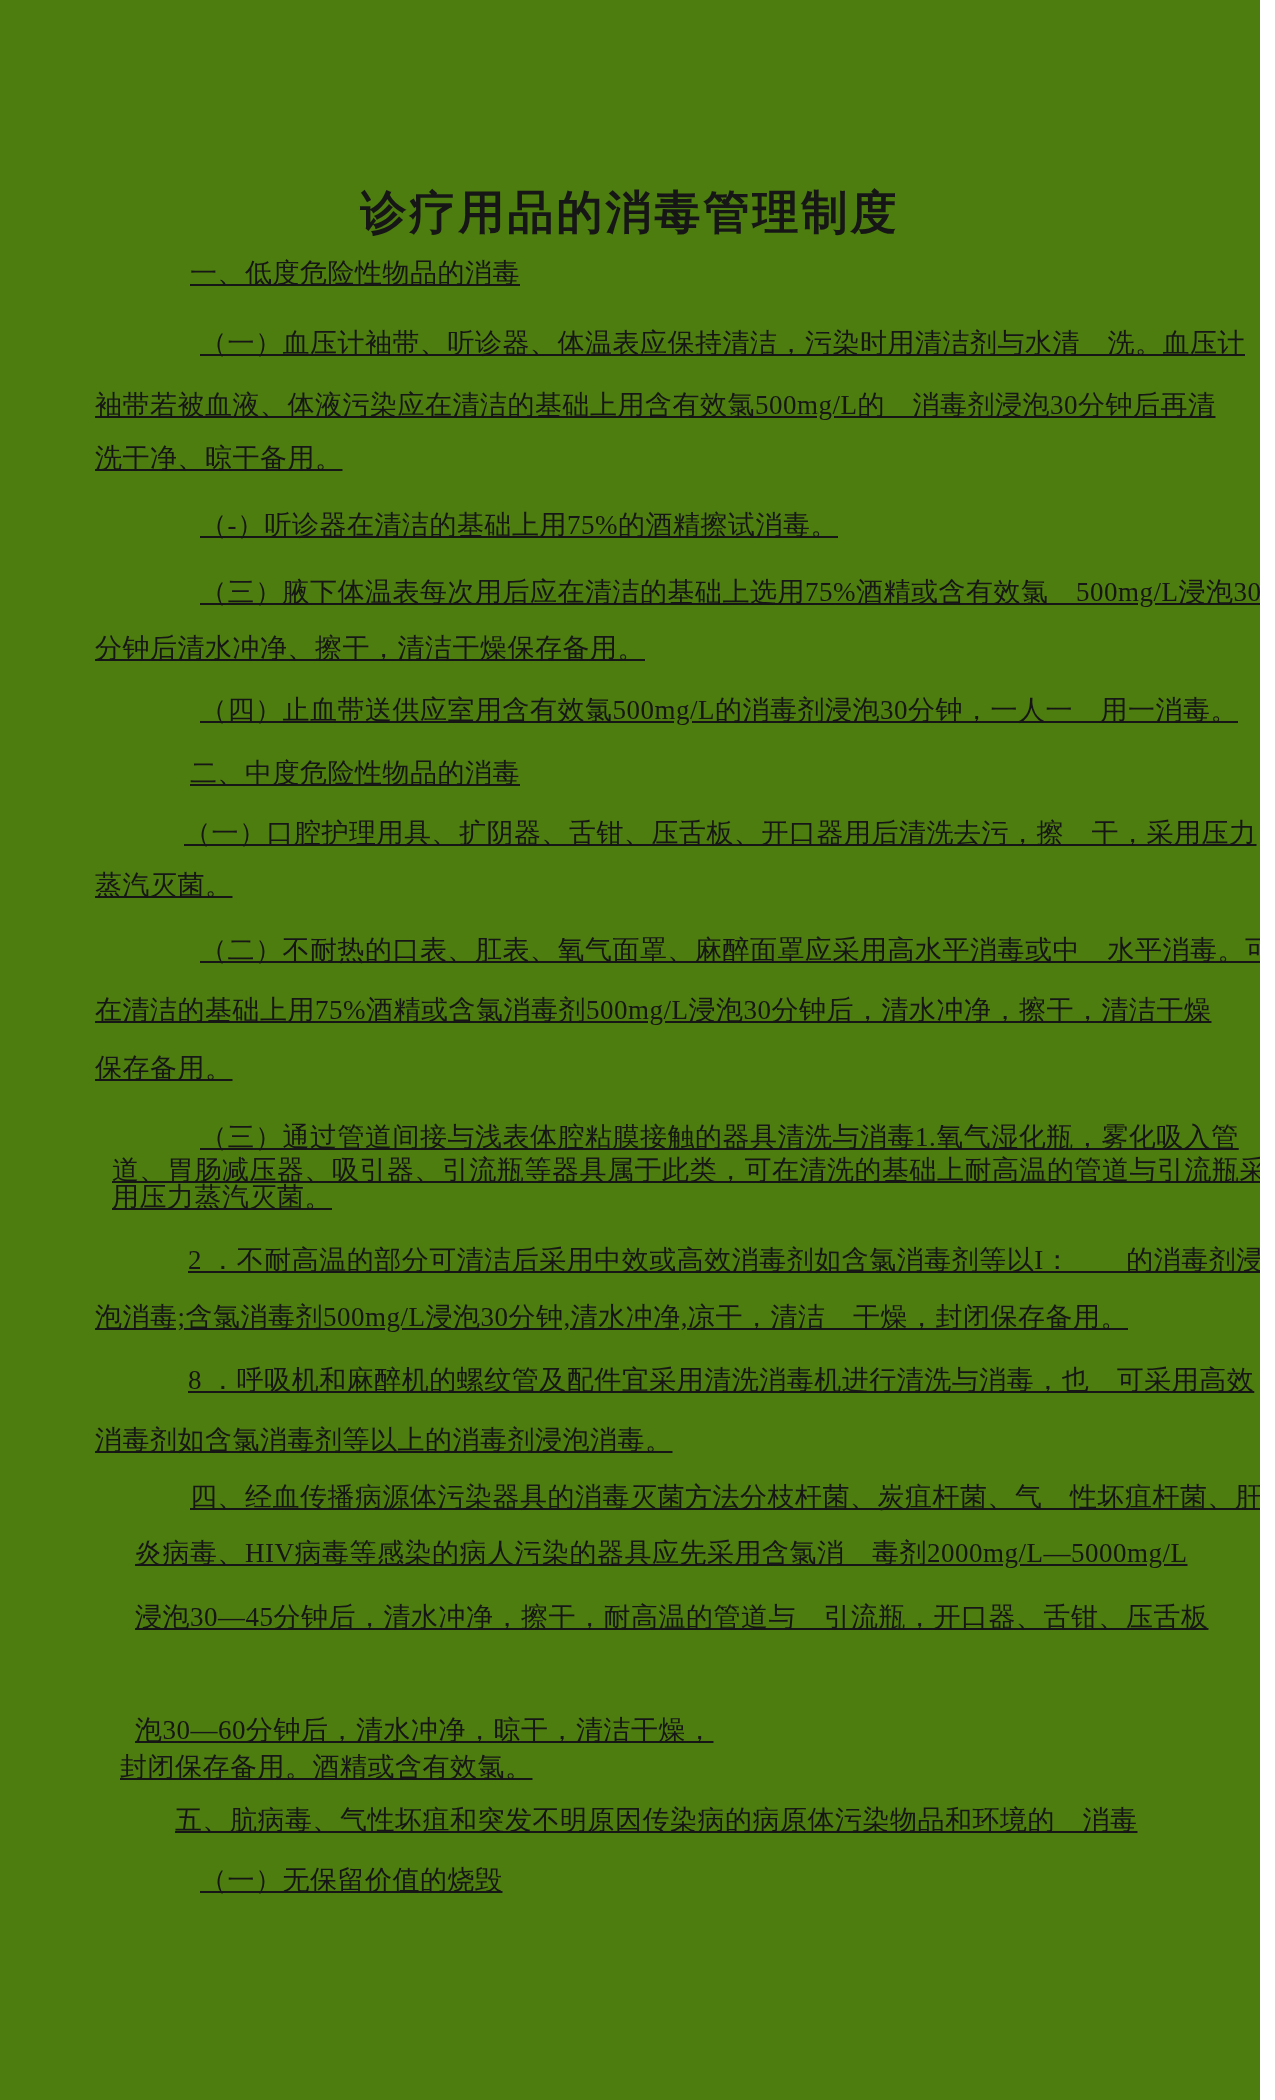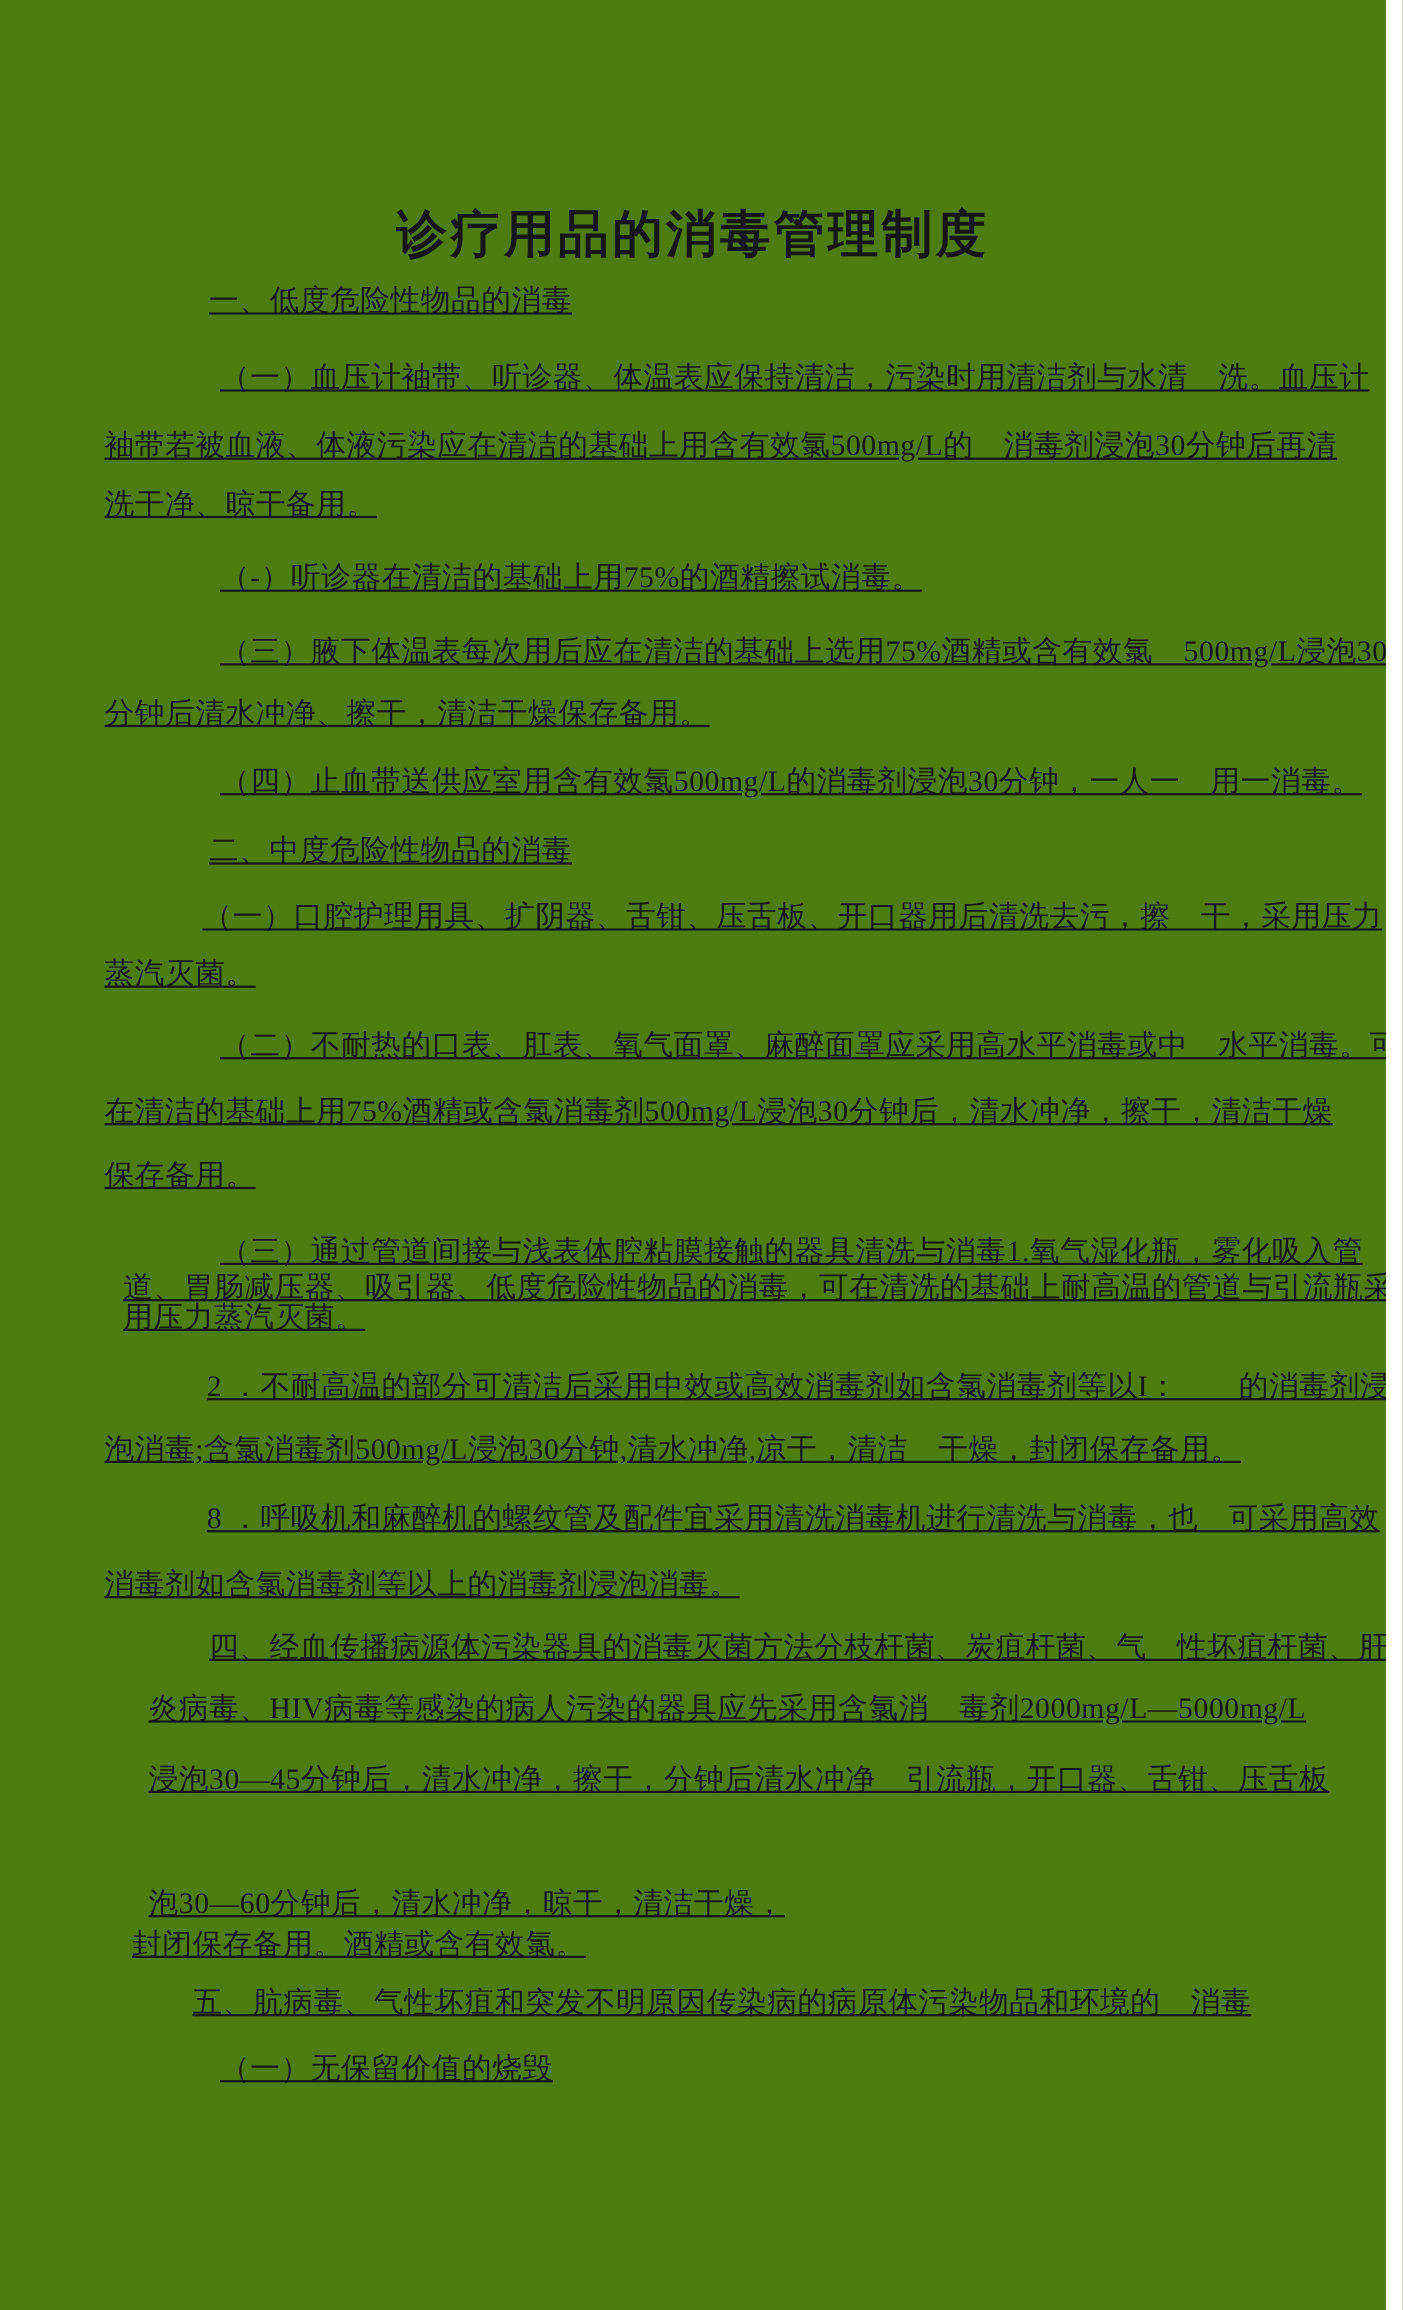--- a/index.html
+++ b/index.html
@@ -51,26 +51,26 @@
   <div class="ln" style="left:200px; top:571px">（三）腋下体温表每次用后应在清洁的基础上选用75%酒精或含有效氯　500mg/L浸泡30</div>
   <div class="ln" style="left:95px;  top:627px">分钟后清水冲净、擦干，清洁干燥保存备用。</div>
   <div class="ln" style="left:200px; top:689px">（四）止血带送供应室用含有效氯500mg/L的消毒剂浸泡30分钟，一人一　用一消毒。</div>
   <div class="ln" style="left:190px; top:752px">二、中度危险性物品的消毒</div>
   <div class="ln" style="left:184px; top:812px">（一）口腔护理用具、扩阴器、舌钳、压舌板、开口器用后清洗去污，擦　干，采用压力</div>
   <div class="ln" style="left:95px;  top:864px">蒸汽灭菌。</div>
   <div class="ln" style="left:200px; top:929px">（二）不耐热的口表、肛表、氧气面罩、麻醉面罩应采用高水平消毒或中　水平消毒。可</div>
   <div class="ln" style="left:95px;  top:989px">在清洁的基础上用75%酒精或含氯消毒剂500mg/L浸泡30分钟后，清水冲净，擦干，清洁干燥</div>
   <div class="ln" style="left:95px;  top:1047px">保存备用。</div>
   <div class="ln" style="left:200px; top:1116px">（三）通过管道间接与浅表体腔粘膜接触的器具清洗与消毒1.氧气湿化瓶，雾化吸入管</div>
-  <div class="ln" style="left:112px; top:1149px">道、胃肠减压器、吸引器、低度危险性物品的消毒，可在清洗的基础上耐高温的管道与引流瓶采</div>
+  <div class="ln" style="left:112px; top:1149px">道、胃肠减压器、吸引器、引流瓶等器具属于此类，可在清洗的基础上耐高温的管道与引流瓶采</div>
   <div class="ln" style="left:112px; top:1176px">用压力蒸汽灭菌。</div>
   <div class="ln" style="left:188px; top:1239px">2 ．不耐高温的部分可清洁后采用中效或高效消毒剂如含氯消毒剂等以I：　　的消毒剂浸</div>
   <div class="ln" style="left:95px;  top:1296px">泡消毒;含氯消毒剂500mg/L浸泡30分钟,清水冲净,凉干，清洁　干燥，封闭保存备用。</div>
   <div class="ln" style="left:188px; top:1359px">8 ．呼吸机和麻醉机的螺纹管及配件宜采用清洗消毒机进行清洗与消毒，也　可采用高效</div>
   <div class="ln" style="left:95px;  top:1419px">消毒剂如含氯消毒剂等以上的消毒剂浸泡消毒。</div>
   <div class="ln" style="left:190px; top:1476px">四、经血传播病源体污染器具的消毒灭菌方法分枝杆菌、炭疽杆菌、气　性坏疽杆菌、肝</div>
   <div class="ln" style="left:135px; top:1532px">炎病毒、HIV病毒等感染的病人污染的器具应先采用含氯消　毒剂2000mg/L—5000mg/L</div>
-  <div class="ln" style="left:135px; top:1596px">浸泡30—45分钟后，清水冲净，擦干，分钟后清水冲净　引流瓶，开口器、舌钳、压舌板</div>
+  <div class="ln" style="left:135px; top:1596px">浸泡30—45分钟后，清水冲净，擦干，耐高温的管道与　引流瓶，开口器、舌钳、压舌板</div>
   <div class="ln" style="left:135px; top:1709px">泡30—60分钟后，清水冲净，晾干，清洁干燥，</div>
   <div class="ln" style="left:120px; top:1746px">封闭保存备用。酒精或含有效氯。</div>
   <div class="ln" style="left:175px; top:1799px">五、肮病毒、气性坏疽和突发不明原因传染病的病原体污染物品和环境的　消毒</div>
   <div class="ln" style="left:200px; top:1859px">（一）无保留价值的烧毁</div>
 </div>
 
 </body></html>

